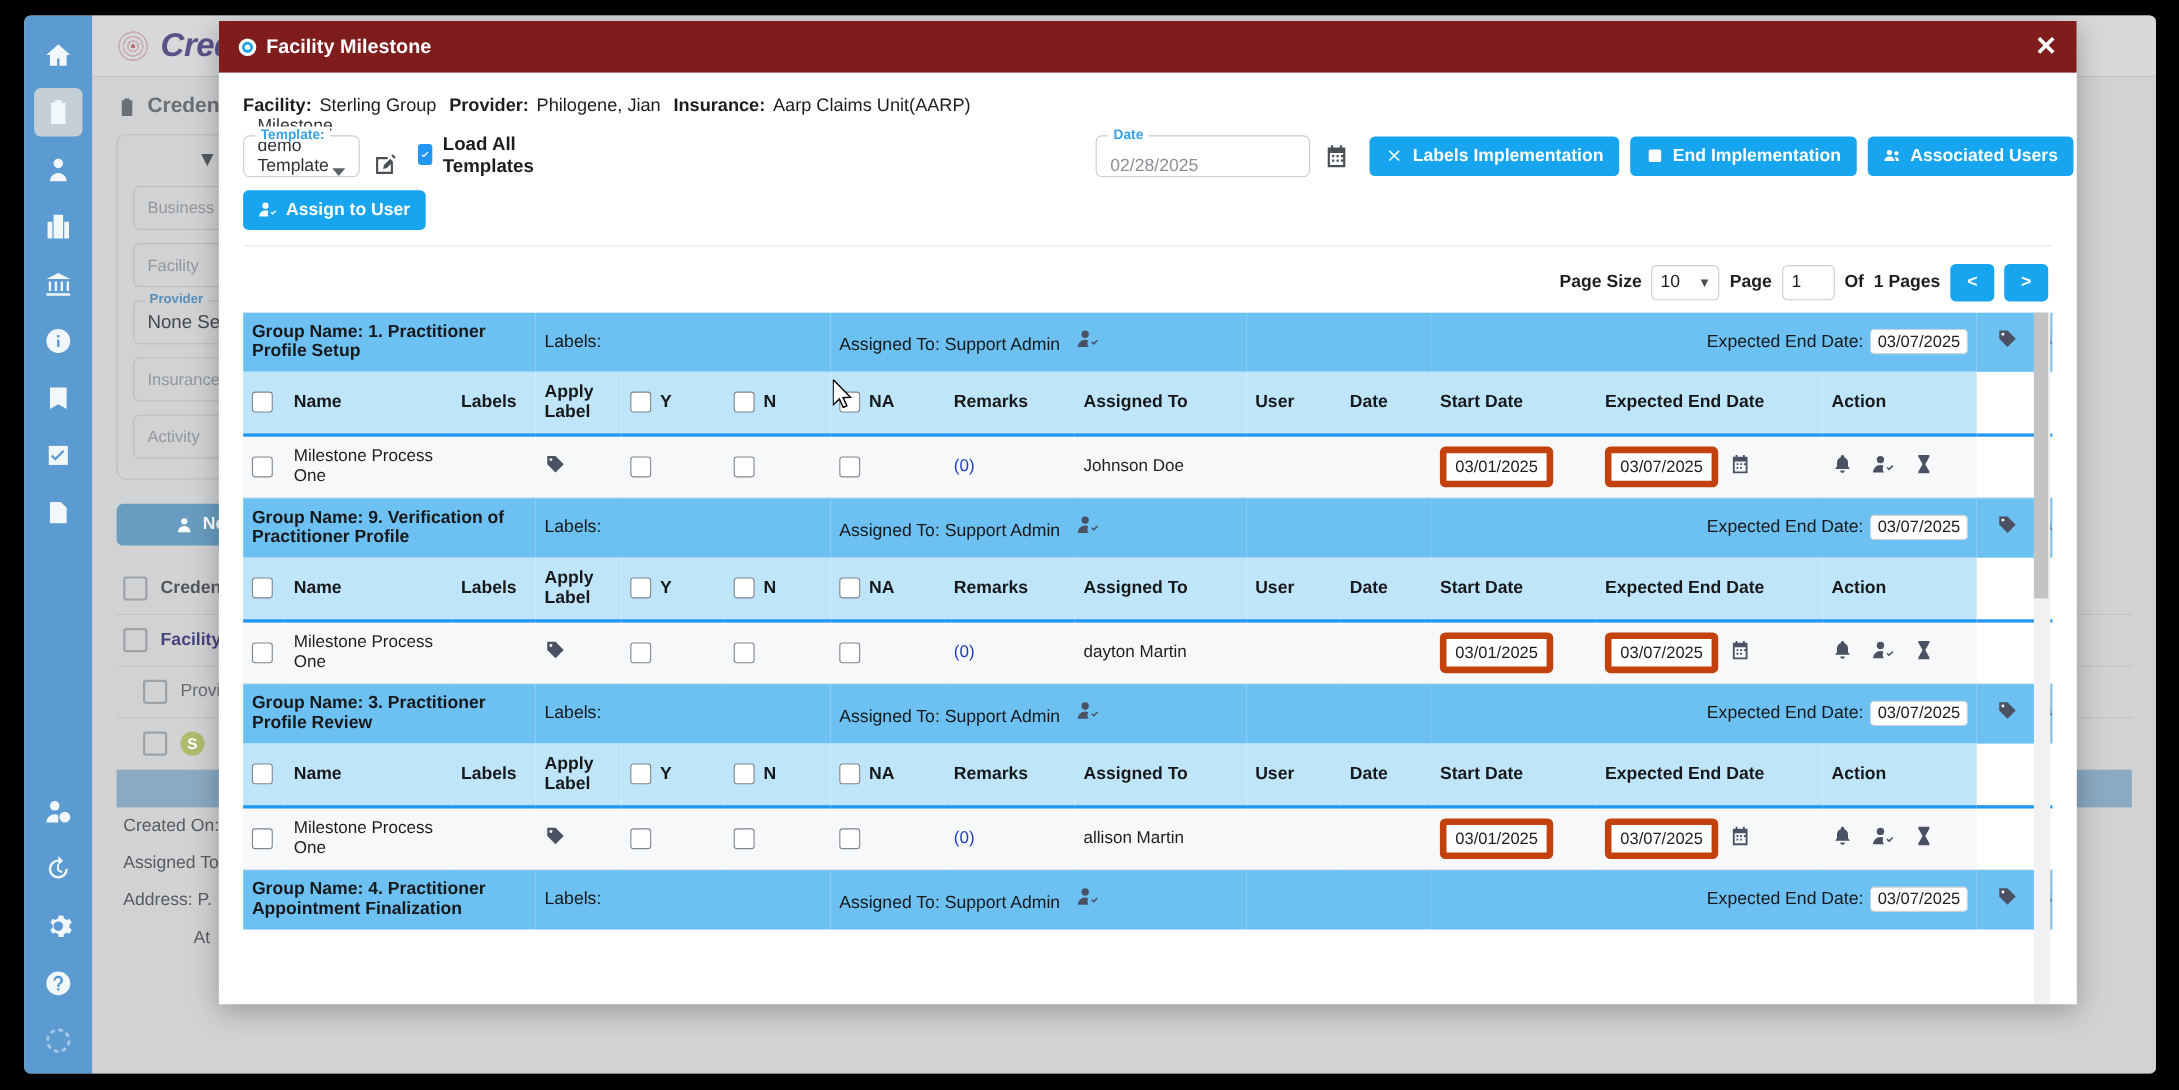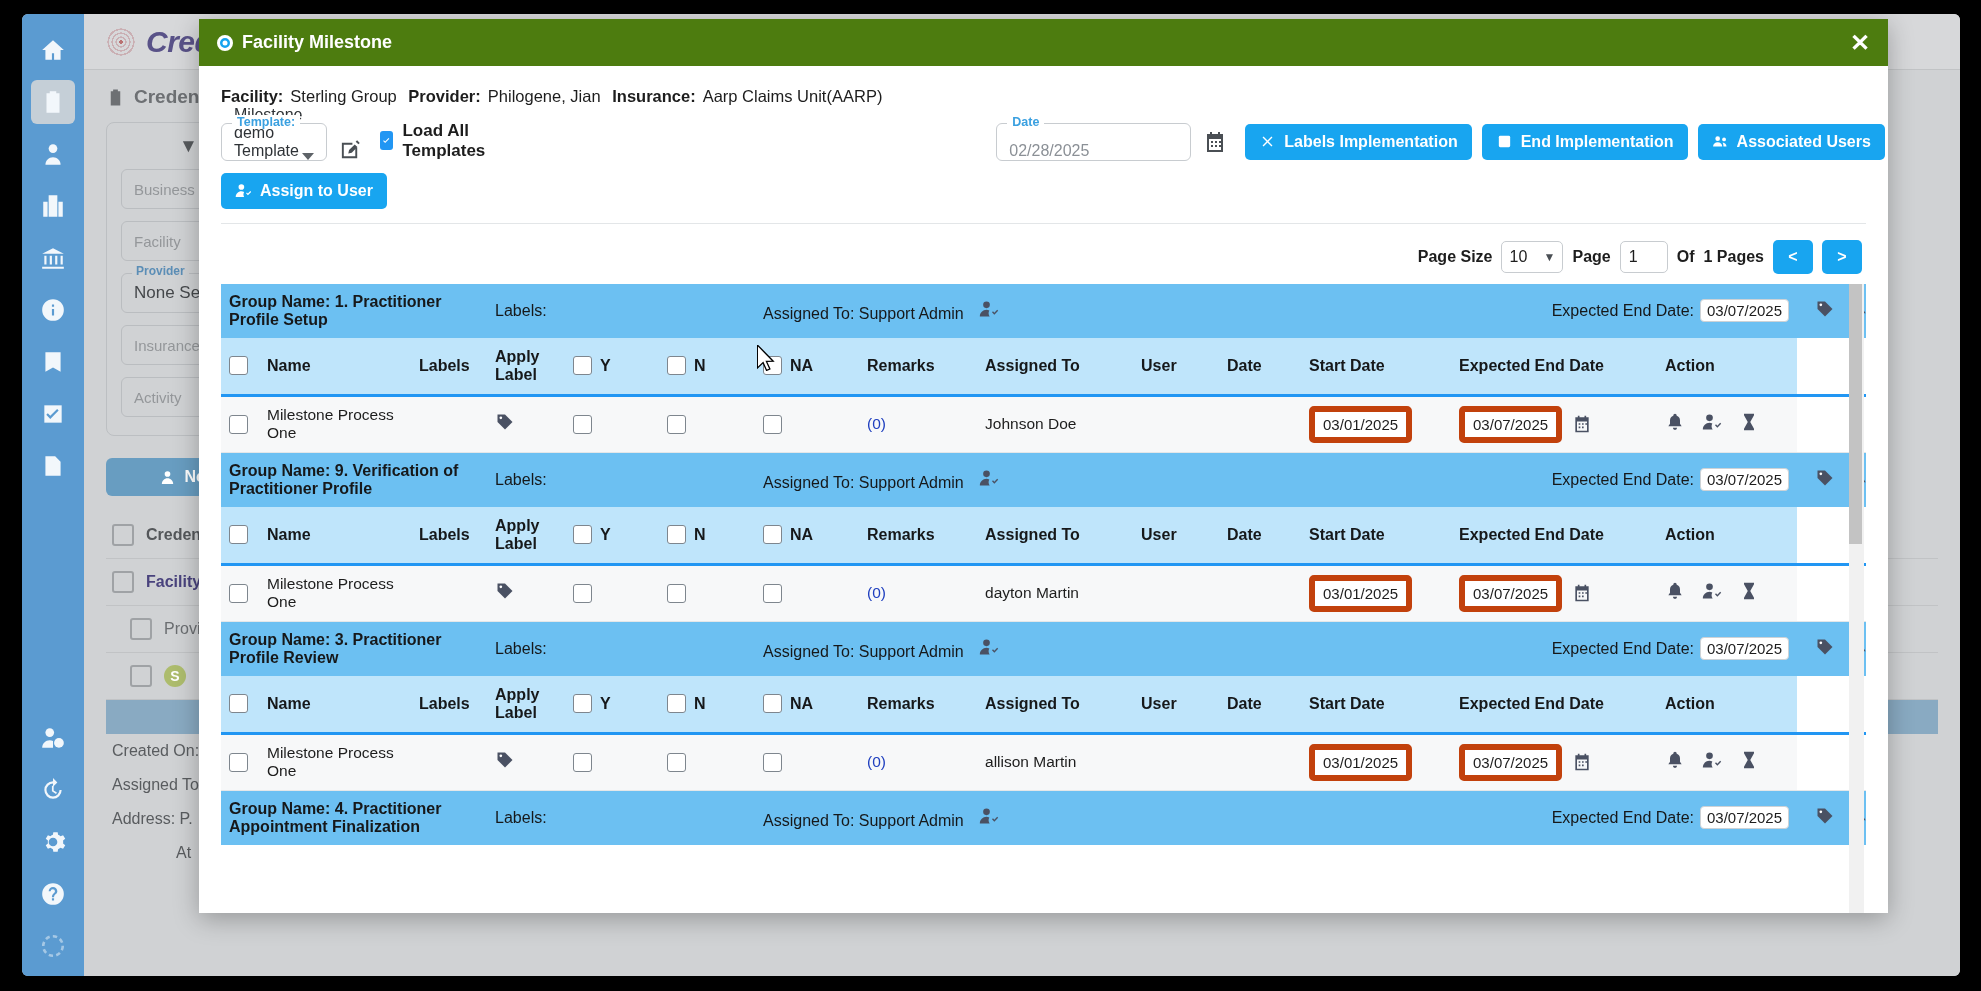--- a/index.html
+++ b/index.html
@@ -104,21 +104,21 @@
   
   #modal {
     position: absolute; left: 199px; top: 19px;
     width: 1689px; height: 894px;
     background: #ffffff;
     box-shadow: 0 6px 24px rgba(0,0,0,.28);
     display: flex; flex-direction: column;
     overflow: hidden;
   }
   #modal-header {
-    height: 47px; background: #4d7c0f; color: #fff;
+    height: 47px; background: #7f1d1d; color: #fff;
     display: flex; align-items: center; padding: 12px 18px;
     flex: none;
   }
   #modal-title { font-size: 18px; font-weight: bold; display: flex; align-items: center; gap: 9px; }
   .ring-icon {
     width: 16px; height: 16px; border-radius: 50%;
     border: 3px solid #fff; background: #15a3ef;
     position: relative;
   }
   .ring-icon::after {

